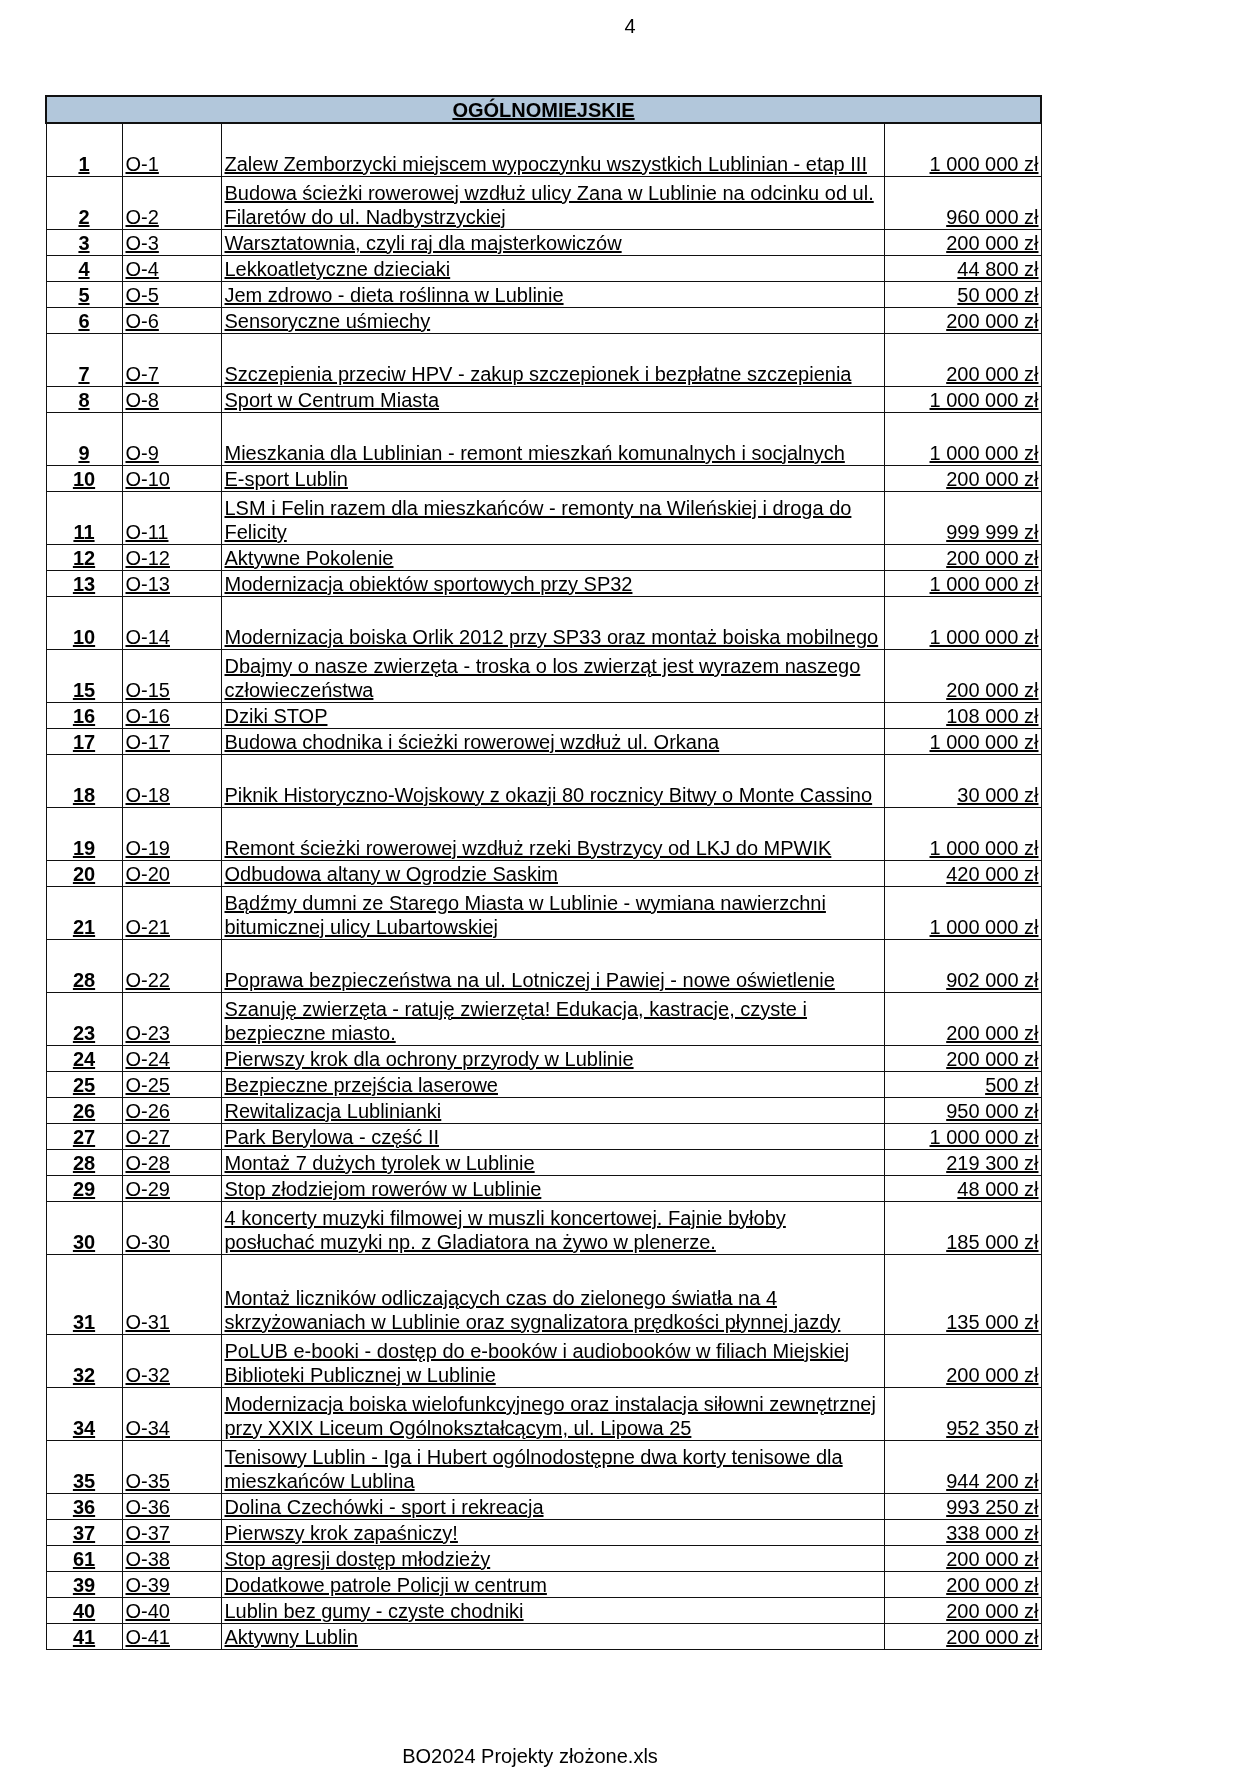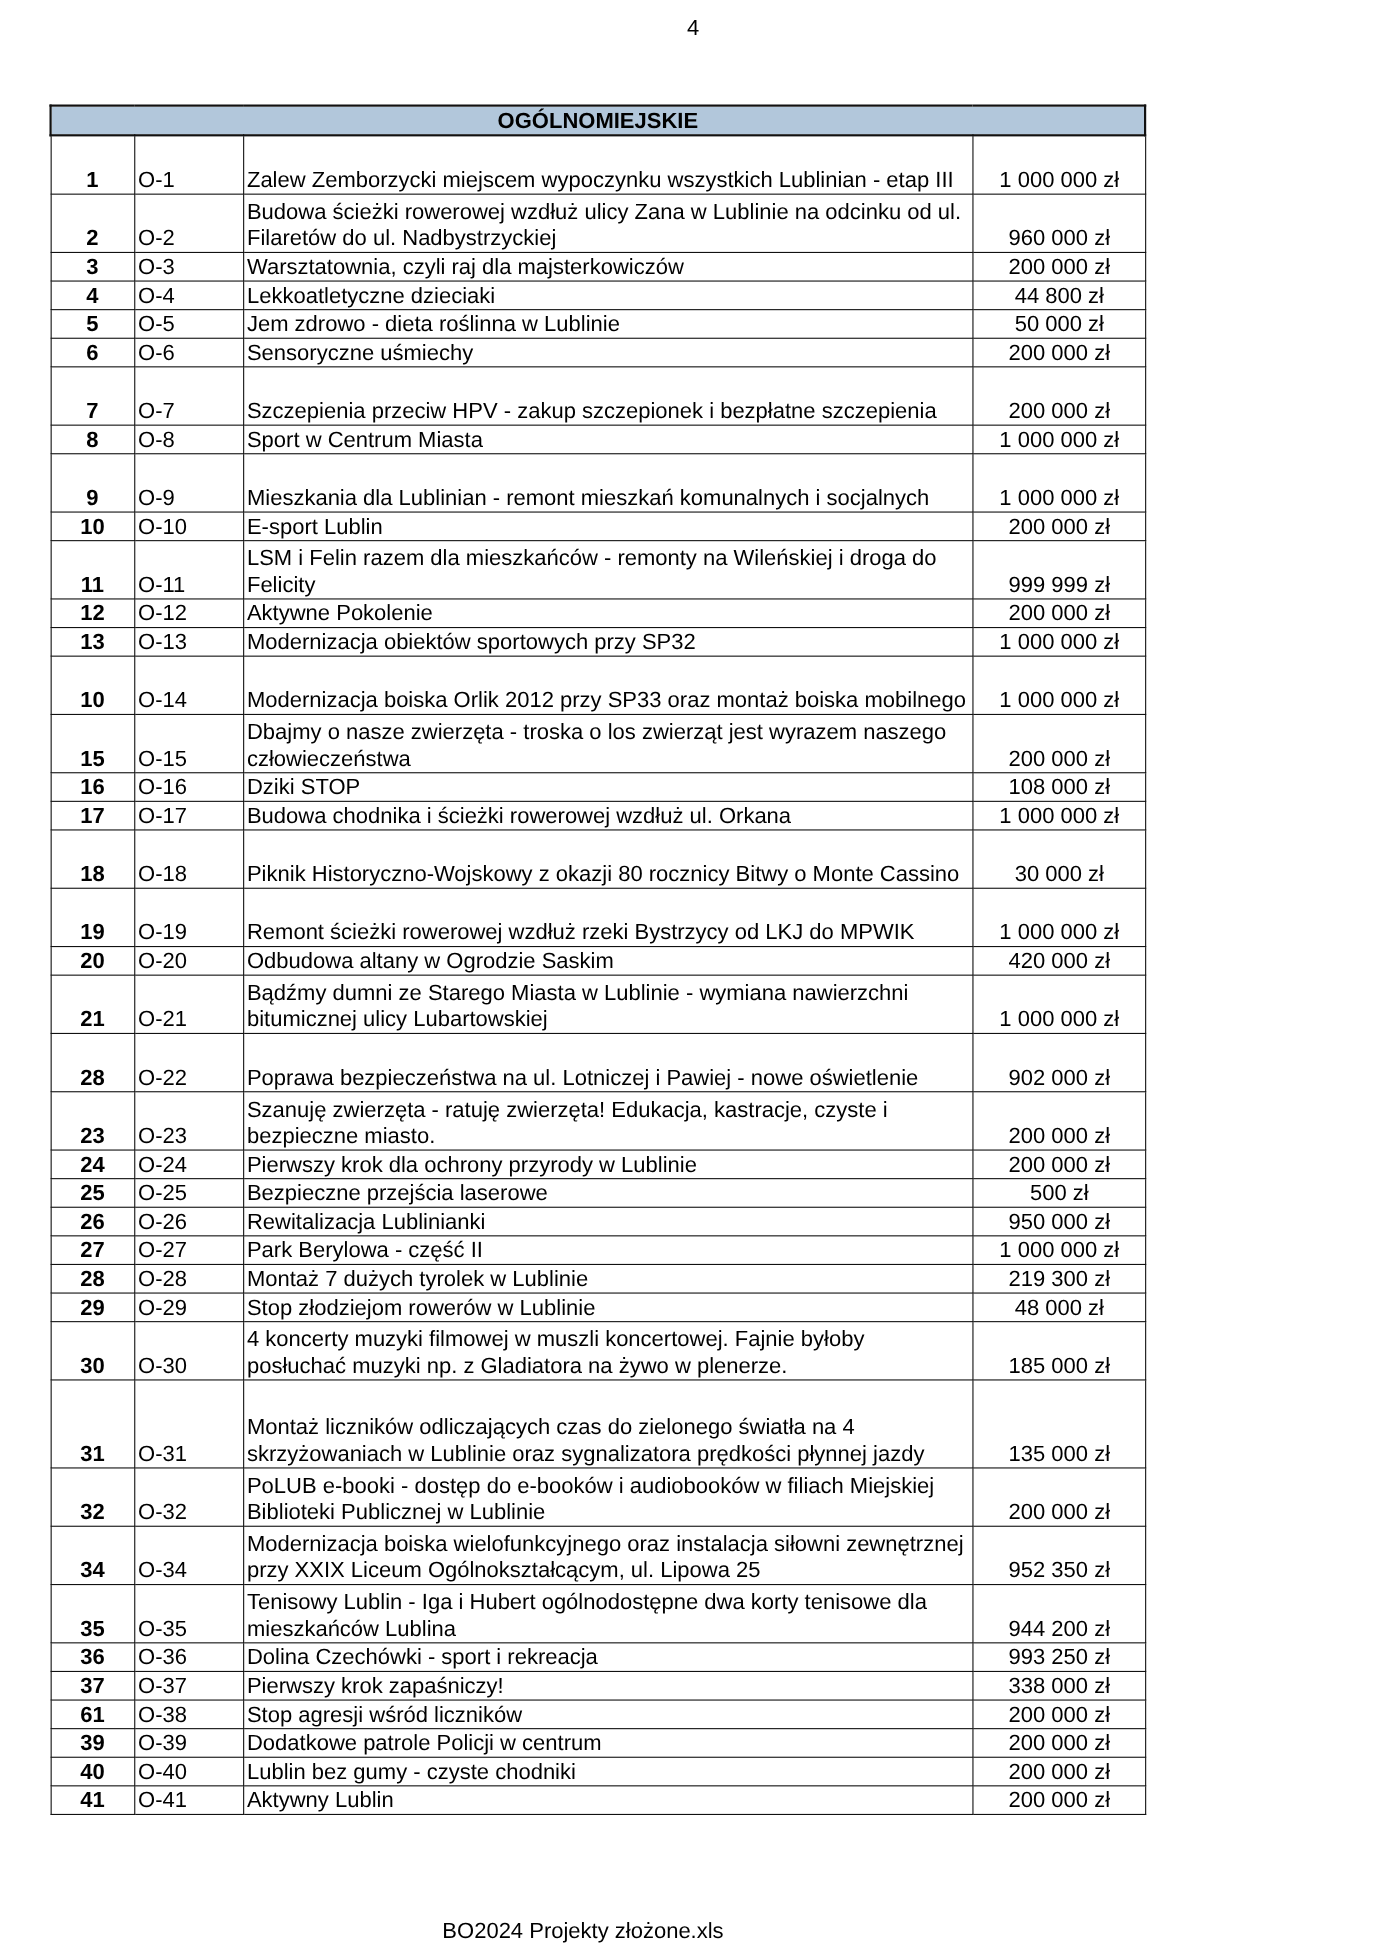--- a/index.html
+++ b/index.html
@@ -1,31 +1,31 @@
 <!DOCTYPE html>
 <html><head>
 <meta charset="utf-8">
 <style>
   html, body { margin: 0; padding: 0; background: #ffffff; }
   body { width: 1260px; height: 1782px; position: relative; overflow: hidden;
          font-family: "Liberation Sans", sans-serif; color: #000; }
   .page-number { position: absolute; top: 15px; left: 0; width: 1260px; text-align: center;
                  font-size: 20px; }
   .sheet { position: absolute; left: 45px; top: 95px; width: 995px;
-           border-collapse: collapse; table-layout: fixed; }
+           border-collapse: collapse; table-layout: fixed; text-decoration: underline; }
   .sheet td { border: 1.5px solid #111; padding: 0 3px; font-size: 20px; line-height: 24px;
               vertical-align: bottom; overflow: hidden; white-space: nowrap; }
   .sheet col.c-num { width: 76px; }
   .sheet col.c-code { width: 99px; }
   .sheet col.c-title { width: 663px; }
   .sheet col.c-amount { width: 157px; }
   .sheet tr.section td { background: #b2c7db; font-weight: bold; text-align: center;
                          height: 25px; border-width: 2px; }
   .sheet td.num { font-weight: bold; text-align: center; }
-  .sheet td.amount { text-align: center; padding-right: 2px; }
+  .sheet td.amount { text-align: right; padding-right: 2px; }
   .sheet td.title { white-space: normal; }
   .sheet tr.h1 td { height: 25px; }
   .sheet tr.h2 td { height: 52px; }
   .sheet tr.h3 td { height: 79px; }
   .footer { position: absolute; top: 1745px; left: 0; width: 1060px; text-align: center;
             font-size: 20px; }
 </style>
 </head>
 <body>
 
@@ -254,21 +254,21 @@
       </tr>
       <tr class="h1">
         <td class="num">37</td>
         <td class="code">O-37</td>
         <td class="title">Pierwszy krok zapaśniczy!</td>
         <td class="amount">338 000 zł</td>
       </tr>
       <tr class="h1">
         <td class="num">61</td>
         <td class="code">O-38</td>
-        <td class="title">Stop agresji wśród liczników</td>
+        <td class="title">Stop agresji dostęp młodzieży</td>
         <td class="amount">200 000 zł</td>
       </tr>
       <tr class="h1">
         <td class="num">39</td>
         <td class="code">O-39</td>
         <td class="title">Dodatkowe patrole Policji w centrum</td>
         <td class="amount">200 000 zł</td>
       </tr>
       <tr class="h1">
         <td class="num">40</td>

